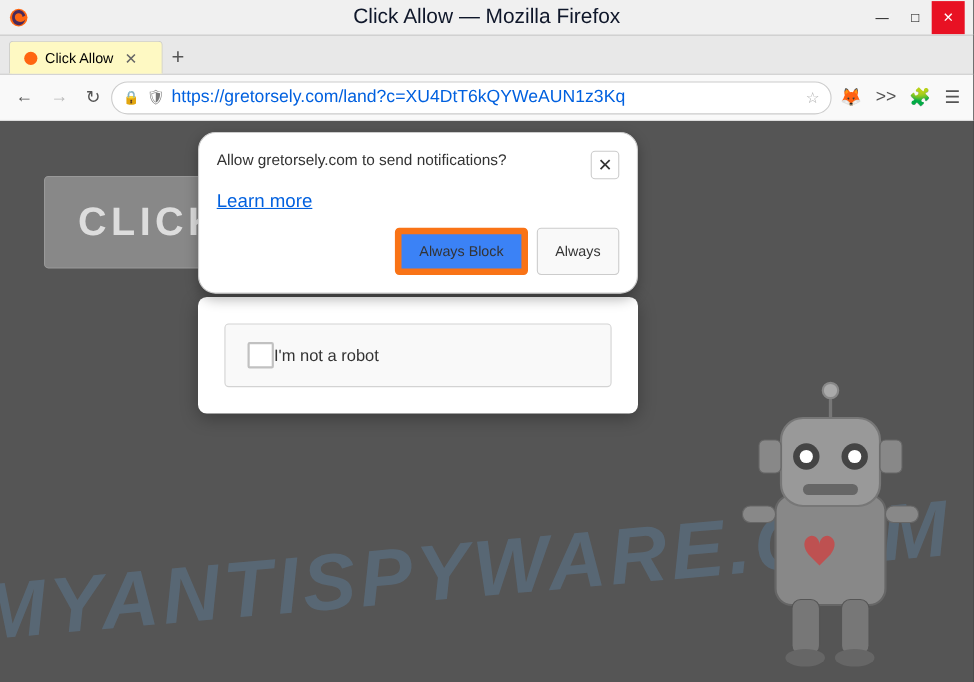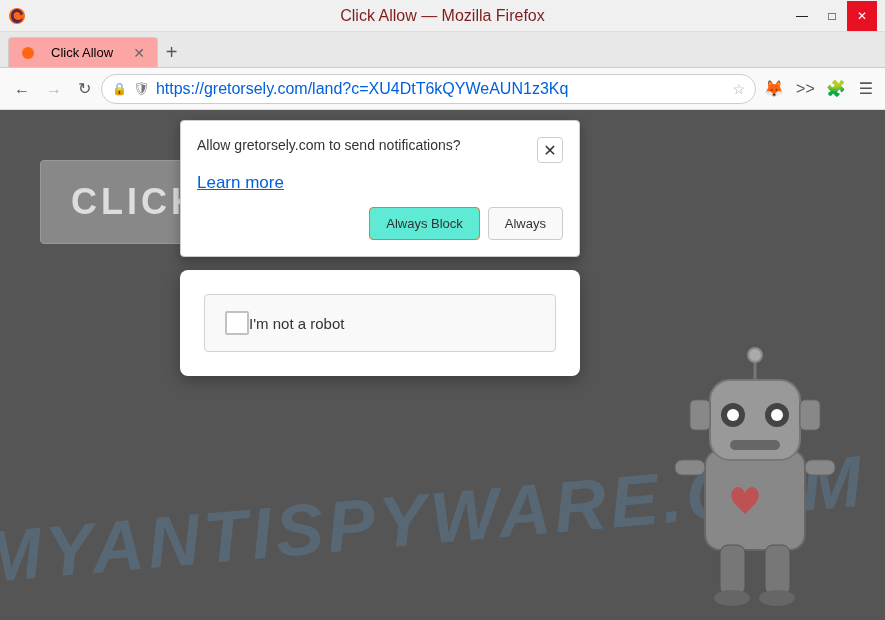--- a/index.html
+++ b/index.html
@@ -11,43 +11,43 @@
     .title-bar {
       background: #f0f0f0;
       height: 32px;
       display: flex;
       align-items: center;
       justify-content: space-between;
       padding: 0 8px;
       border-bottom: 1px solid #ddd;
     }
     .title-bar-left { display: flex; align-items: center; gap: 6px; }
-    .title-text { font-size: 16px; color: #7f1d1d; flex: 1; text-align: center; position: absolute; left: 50%; transform: translateX(-50%); }
+    .title-text { font-size: 19px; color: #0f172a; flex: 1; text-align: center; position: absolute; left: 50%; transform: translateX(-50%); }
     .window-controls { display: flex; gap: 0; }
     .win-btn { width: 30px; height: 30px; display: flex; align-items: center; justify-content: center; font-size: 12px; cursor: pointer; border: none; background: transparent; }
     .win-btn.close { background: #e81123; color: white; }
 
     
     .tab-bar {
       background: #e8e8e8;
       height: 36px;
       display: flex;
       align-items: flex-end;
       padding: 0 8px;
       border-bottom: 1px solid #ccc;
     }
     .tab {
-      background: #fca5a5;
+      background: #fef9c3;
       border: 1px solid #ccc;
       border-bottom: none;
       height: 30px;
       padding: 0 12px;
       display: flex;
       align-items: center;
-      gap: 16px;
+      gap: 6px;
       font-size: 13px;
       border-radius: 4px 4px 0 0;
       cursor: pointer;
       min-width: 140px;
     }
     .tab-close { font-size: 14px; color: #666; margin-left: 4px; cursor: pointer; }
     .new-tab-btn { background: transparent; border: none; font-size: 20px; padding: 0 8px; cursor: pointer; color: #555; line-height: 30px; }
 
     
     .nav-bar {
@@ -129,21 +129,21 @@
       height: 280px;
     }
 
     
     .notification-popup {
       position: absolute;
       top: 10px;
       left: 180px;
       background: white;
       border: 1px solid #ccc;
-      border-radius: 4px;
+      border-radius: 16px;
       box-shadow: 0 4px 12px rgba(0,0,0,0.3);
       width: 400px;
       padding: 16px;
       z-index: 100;
     }
     .popup-header { display: flex; justify-content: space-between; align-items: flex-start; margin-bottom: 10px; }
     .popup-title { font-size: 14px; color: #333; font-weight: normal; flex: 1; }
     .popup-close {
       background: white;
       border: 1px solid #ccc;
@@ -158,22 +158,22 @@
       color: #333;
       flex-shrink: 0;
     }
     .popup-learn-more { color: #0060df; font-size: 17px; cursor: pointer; display: block; margin-bottom: 14px; }
     .popup-buttons { display: flex; justify-content: flex-end; gap: 8px; }
     .popup-btn {
       padding: 8px 16px;
       border-radius: 4px;
       font-size: 13px;
       cursor: pointer;
-      border: 1px solid #f97316;
-      background: #5eead4;
+      border: 6px solid #f97316;
+      background: #3b82f6;
       color: #333;
     }
     .popup-btn-allow {
       background: #f9f9f9;
       border: 1px solid #ccc;
     }
 
     
     .recaptcha-card {
       position: absolute;

